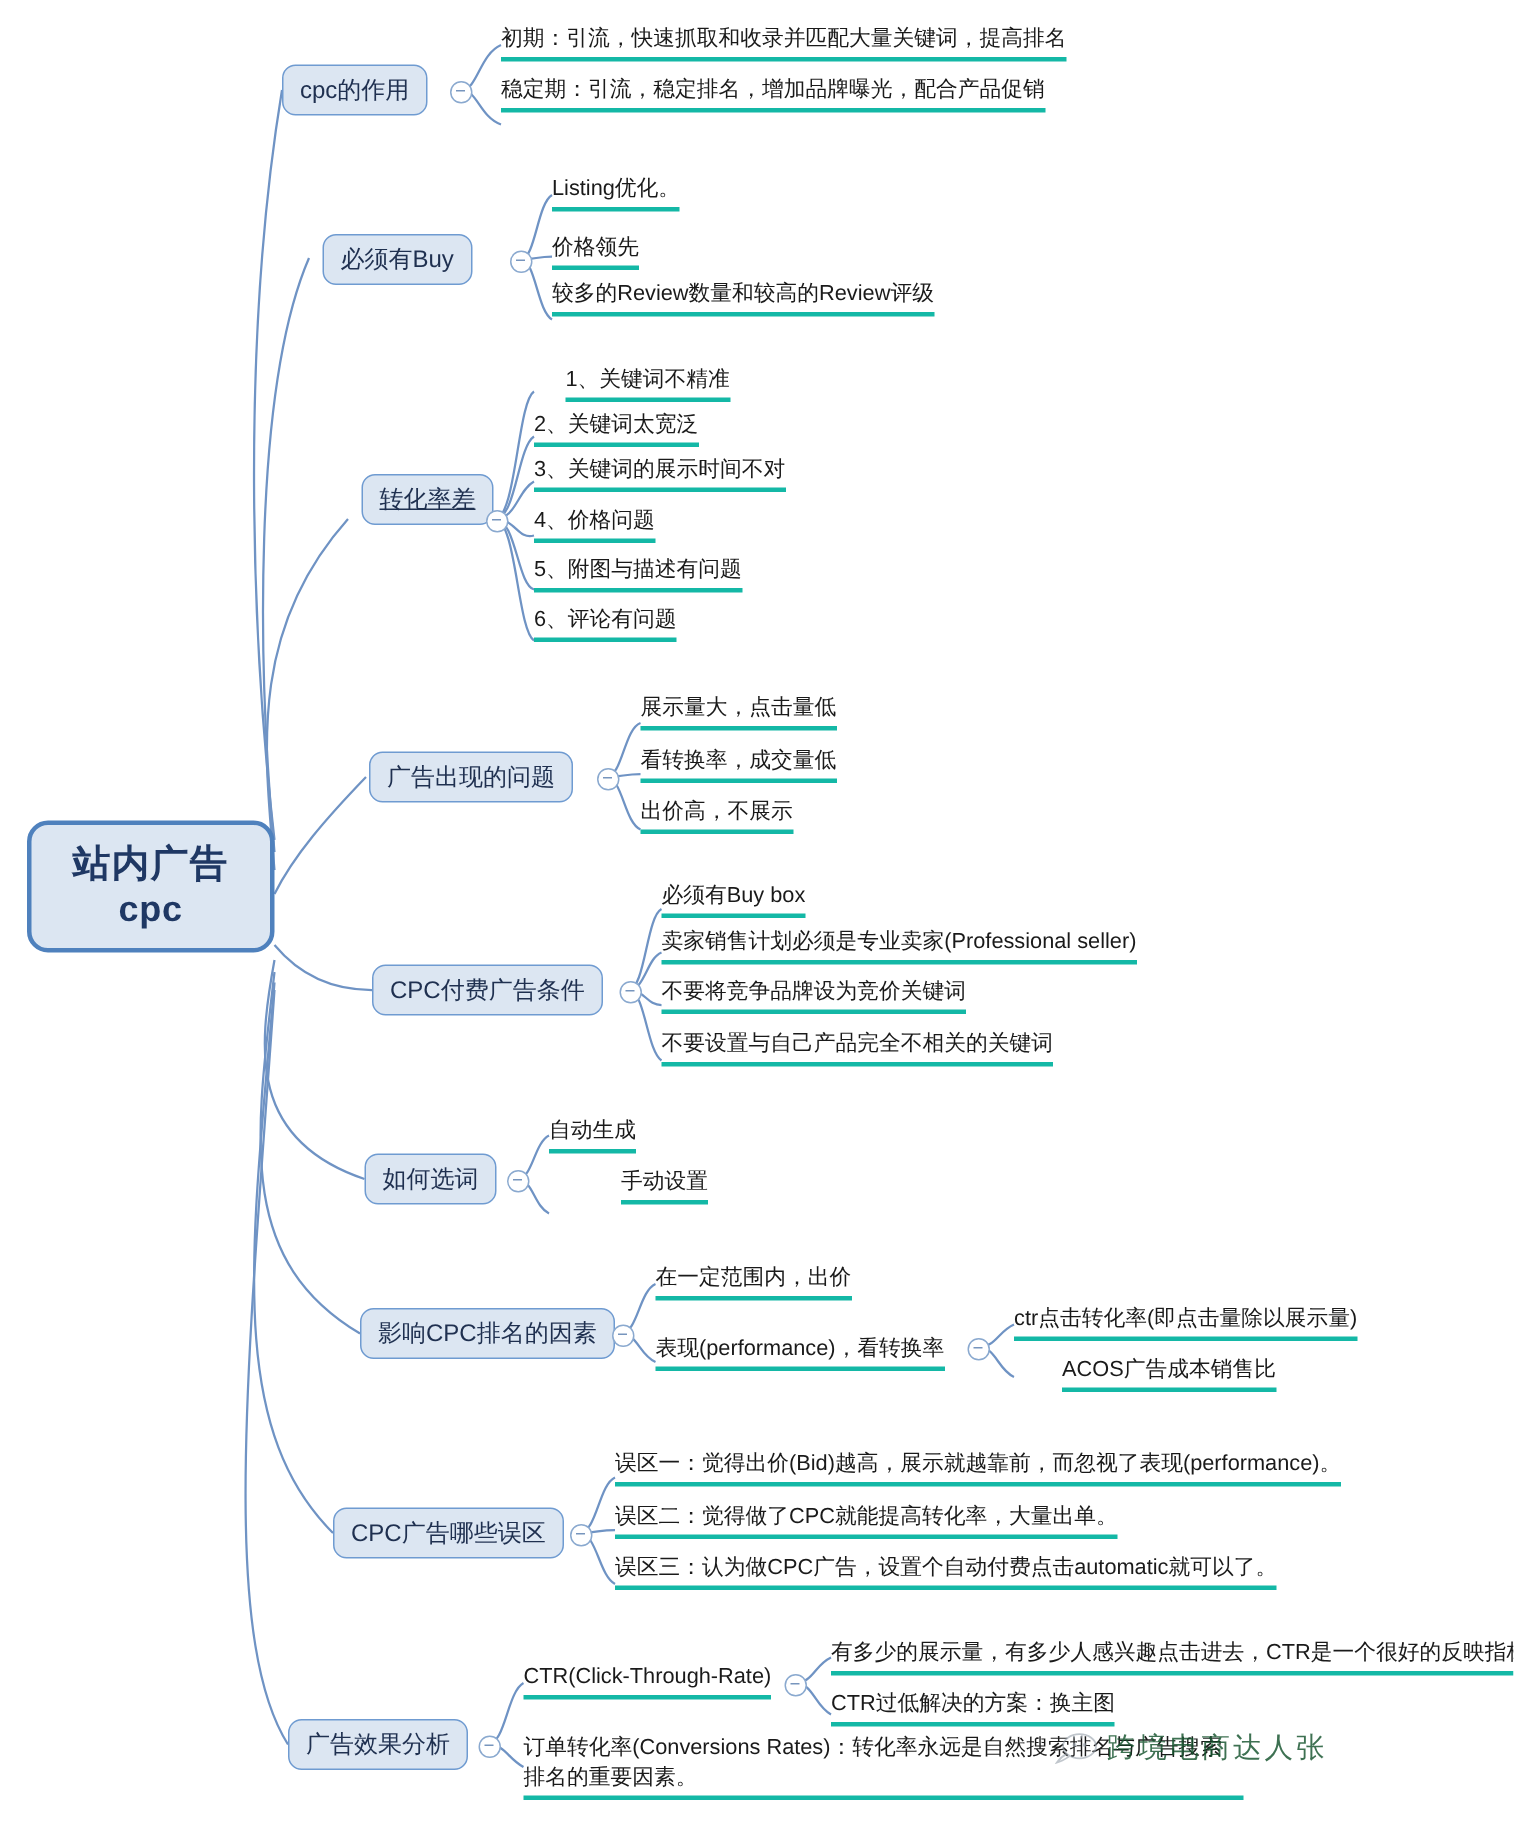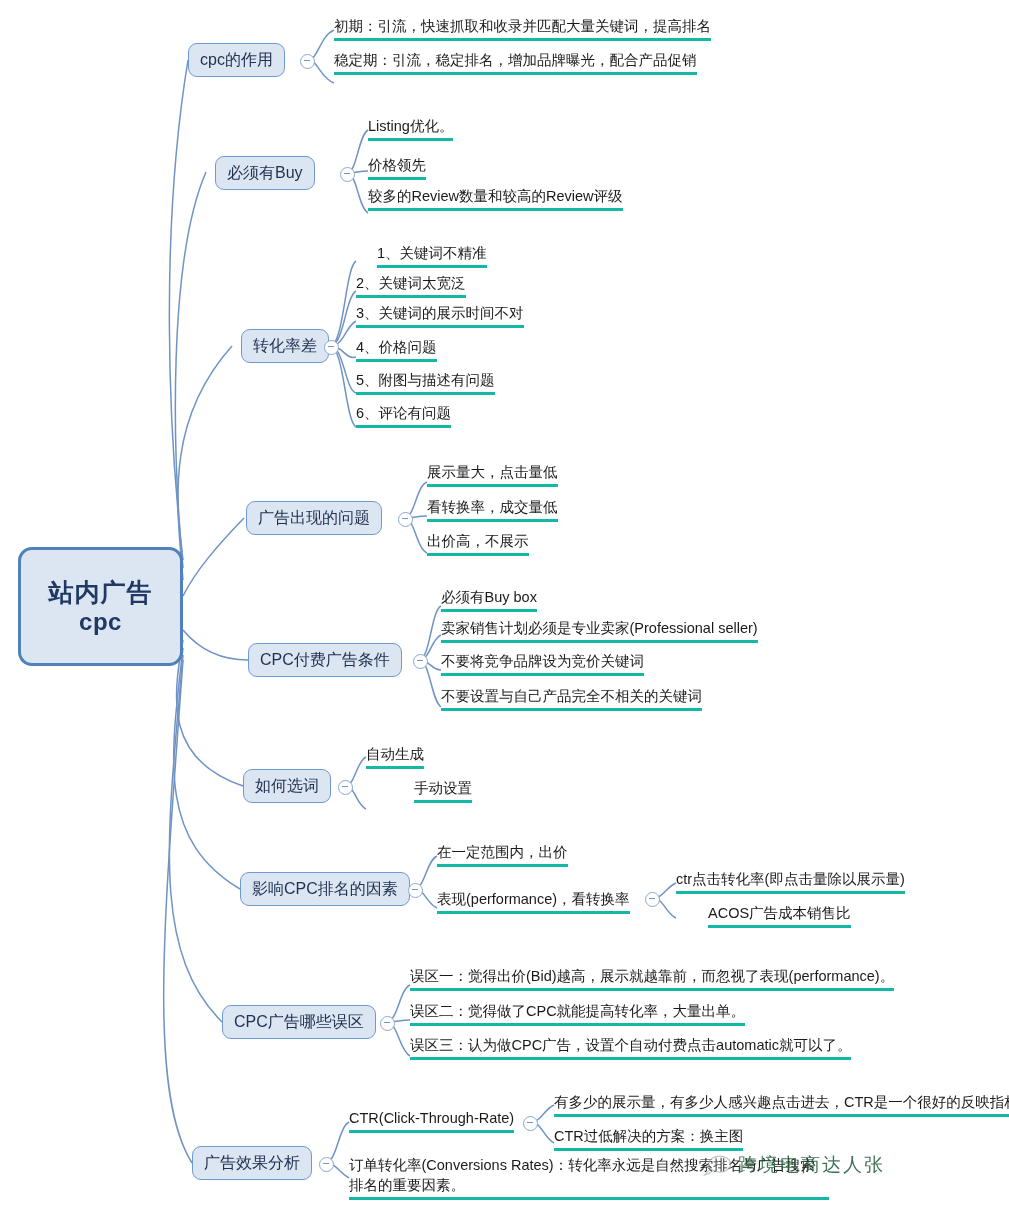--- a/index.html
+++ b/index.html
@@ -168,41 +168,41 @@
       <path d="M386,1022 C398,1022 399,1050 410,1056"></path>
 
       <path d="M325,1163 C337,1163 338,1128 349,1122"></path>
       <path d="M325,1163 C337,1163 338,1172 349,1178"></path>
 
       <path d="M530,1122 C542,1122 543,1110 554,1105"></path>
       <path d="M530,1122 C542,1122 543,1137 554,1143"></path>
     </g>
   </svg>
 
-  <div class="root-node" style="left:18px; top:547px; width:165px; height:119px;">
+  <div class="root-node" style="left:18px; top:547px; width:165px; height:88px;">
     <div class="root-line-1">站内广告</div>
     <div class="root-line-2">cpc</div>
   </div>
 
   <div class="branch-node" style="left:188px; top:43px;">
     <span>cpc的作用</span>
   </div>
   <div class="toggle" style="left:300px; top:54px;"></div>
   <div class="leaf" style="left:334px; top:16px;">初期：引流，快速抓取和收录并匹配大量关键词，提高排名</div>
   <div class="leaf" style="left:334px; top:50px;">稳定期：引流，稳定排名，增加品牌曝光，配合产品促销</div>
 
   <div class="branch-node" style="left:215px; top:156px;">
     <span>必须有Buy</span>
   </div>
   <div class="toggle" style="left:340px; top:167px;"></div>
   <div class="leaf" style="left:368px; top:116px;">Listing优化。</div>
   <div class="leaf" style="left:368px; top:155px;">价格领先</div>
   <div class="leaf" style="left:368px; top:186px;">较多的Review数量和较高的Review评级</div>
 
-  <div class="branch-node" style="left:241px; top:329px;">
+  <div class="branch-node" style="left:241px; top:316px;text-decoration:underline;">
     <span>转化率差</span>
   </div>
   <div class="toggle" style="left:324px; top:340px;"></div>
   <div class="leaf" style="left:356px; top:243px;margin-left:21px;">1、关键词不精准</div>
   <div class="leaf" style="left:356px; top:273px;">2、关键词太宽泛</div>
   <div class="leaf" style="left:356px; top:303px;">3、关键词的展示时间不对</div>
   <div class="leaf" style="left:356px; top:337px;">4、价格问题</div>
   <div class="leaf" style="left:356px; top:370px;">5、附图与描述有问题</div>
   <div class="leaf" style="left:356px; top:403px;">6、评论有问题</div>
 

